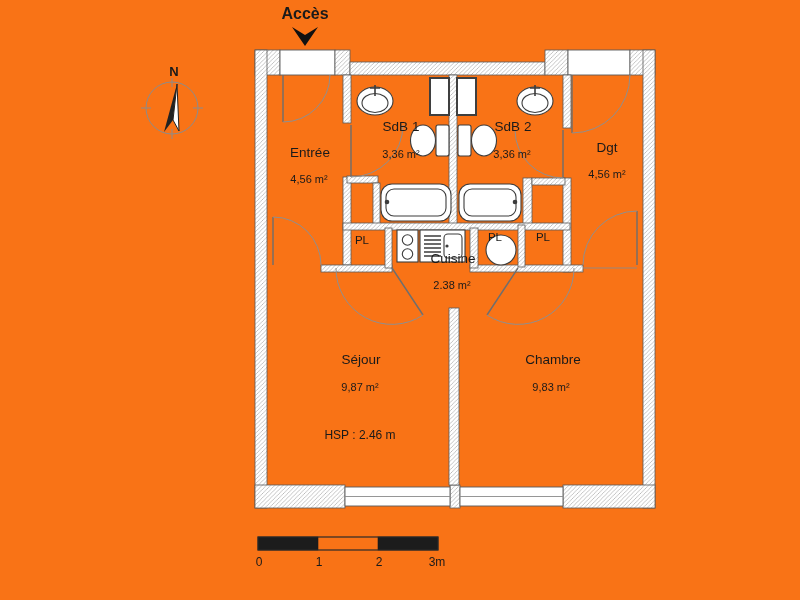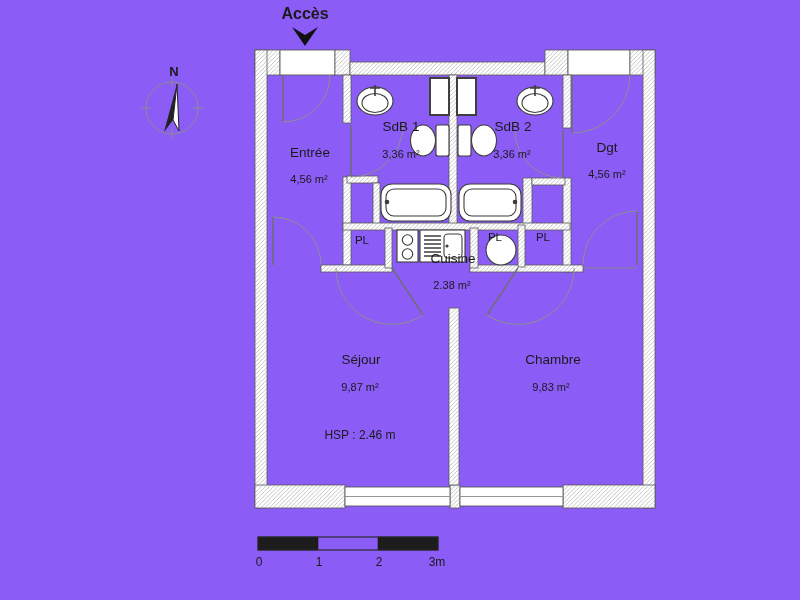--- a/index.html
+++ b/index.html
@@ -1,16 +1,16 @@
 <!DOCTYPE html>
 <html style="--wall-outline: #5a5a5a; --hatch: #ababab; --text: #1a1a1a; --fixture: #3c3c3c; --arrow: #111111;"><head>
 <meta charset="utf-8">
 <style>
   html,body{margin:0;padding:0;background:#ffffff;}
-  #stage{position:relative;width:800px;height:600px;background:#8b5cf6;overflow:hidden;
+  #stage{position:relative;width:800px;height:600px;background:#f97316;overflow:hidden;
          font-family:"Liberation Sans",sans-serif;}
   svg{position:absolute;left:0;top:0;}
   .wall{fill:url(#hatch);stroke:var(--wall-outline,#5a5a5a);stroke-width:.8;}
   .recess{fill:#ffffff;stroke:var(--wall-outline,#5a5a5a);stroke-width:.9;}
   .window{fill:#ffffff;stroke:var(--wall-outline,#5a5a5a);stroke-width:.9;}
   .thinline{stroke:#8a8a8a;stroke-width:.9;fill:none;}
   .door-arc{fill:none;stroke:#8f8f8f;stroke-width:1;}
   .door-leaf{stroke:#6e6e6e;stroke-width:1.4;fill:none;}
   .fixture{fill:#ffffff;stroke:var(--fixture,#3c3c3c);stroke-width:1.1;}
   .fixture-dark{fill:var(--fixture,#3c3c3c);stroke:none;}

